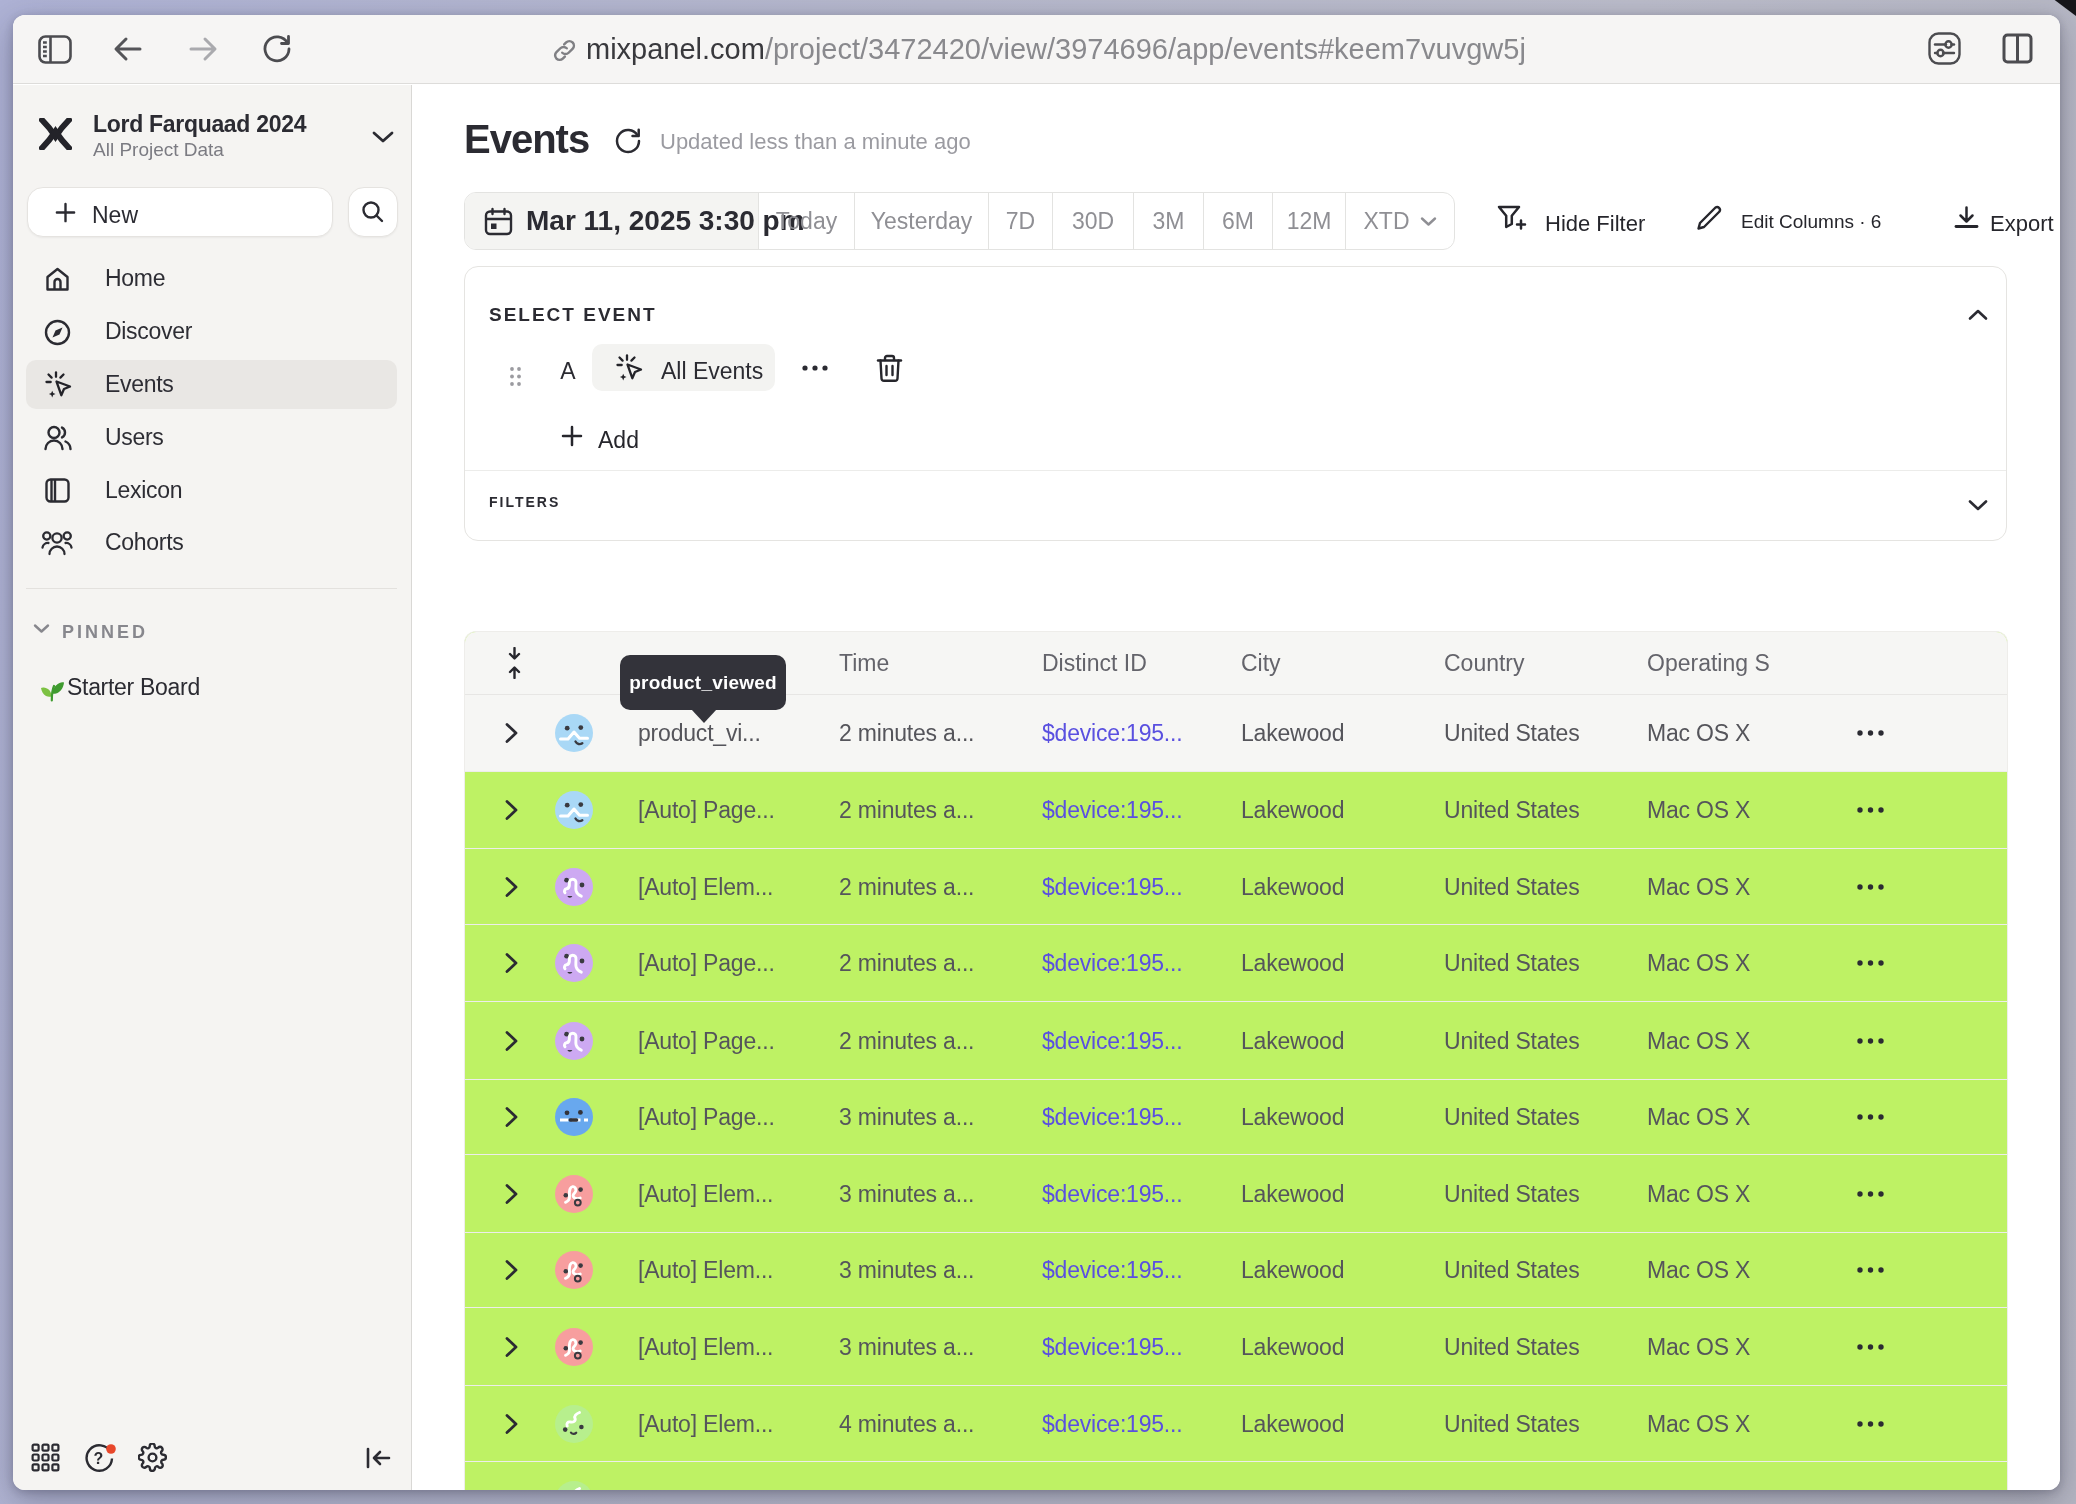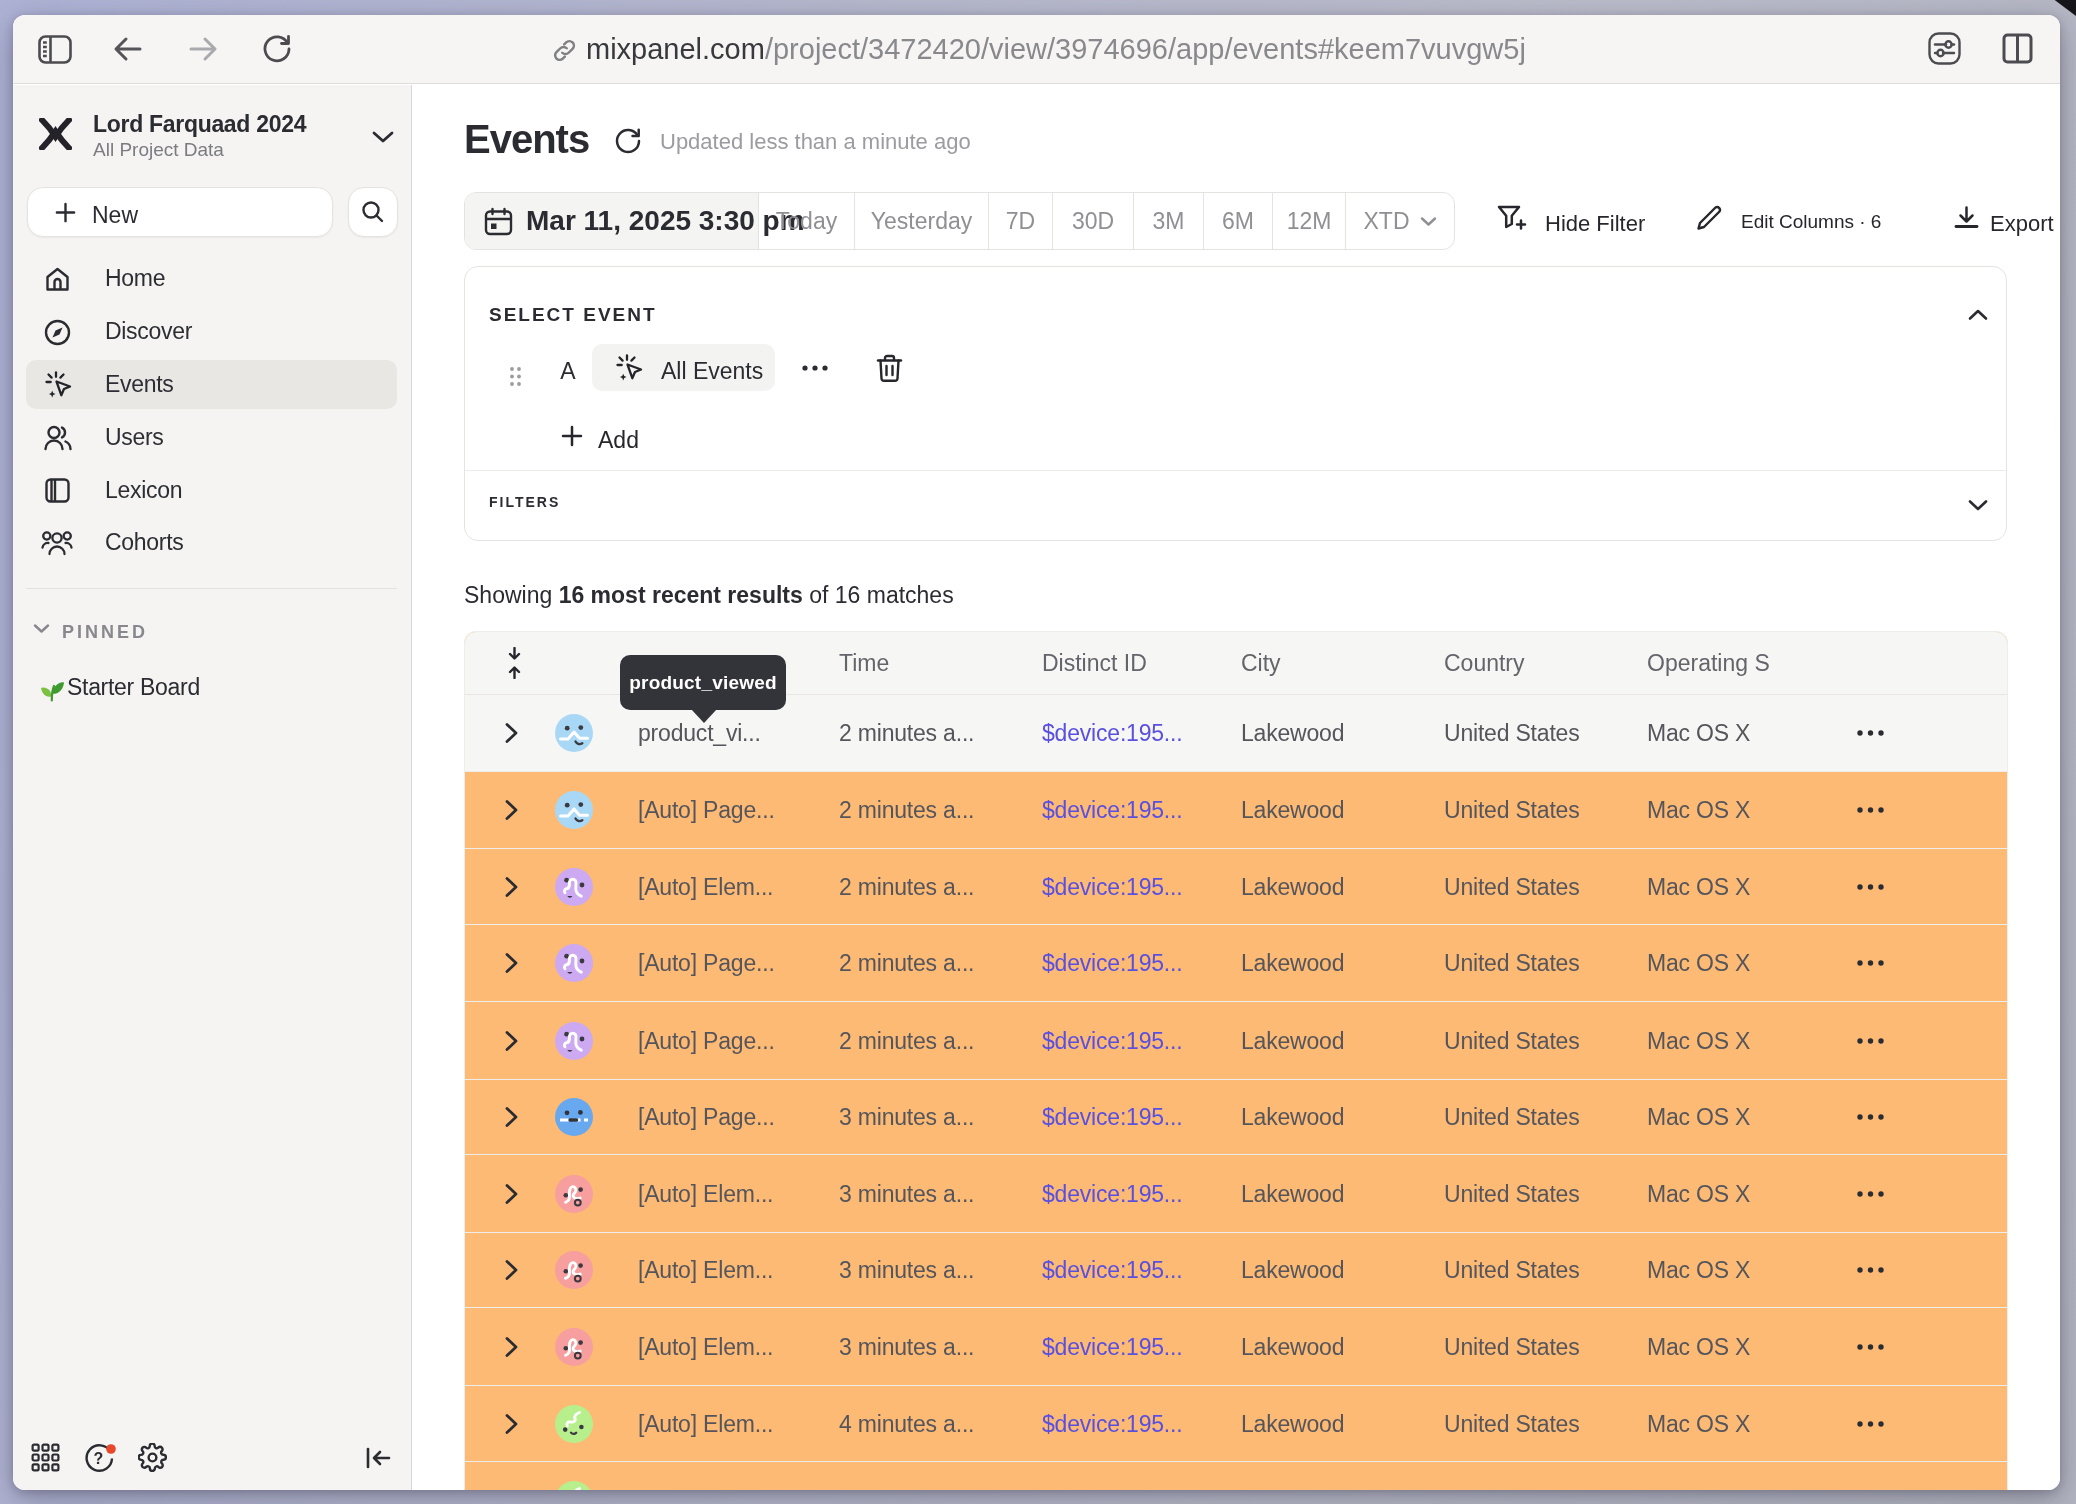--- a/index.html
+++ b/index.html
@@ -23,21 +23,21 @@
   #sidebar { position:absolute; left:0; top:70px; width:399px; height:1405px;
     background:#f5f4f2; border-right:1px solid #d9d8d5; }
   
   #main { position:absolute; left:400px; top:70px; width:1647px; height:1405px;
     background:#fff; }
   .abs { position:absolute; }
   svg { display:block; }
   .nav-item { position:absolute; left:92px; font-size:23px; color:#2d2d34; font-weight:500; letter-spacing:-.3px; }
   .seg { display:flex; align-items:center; justify-content:center; border-right:1px solid #e3e3e1; height:100%; }
   #table { position:absolute; left:451px; top:616px; width:1544px; height:860px;
-    border:1px solid #eeedea; border-bottom:none; border-radius:12px 12px 0 0; background:#fdba74; overflow:hidden; }
+    border:1px solid #eeedea; border-bottom:none; border-radius:12px 12px 0 0; background:#bef264; overflow:hidden; }
   #thead { position:relative; height:63px; background:#f6f6f4; border-bottom:1px solid #e7e6e4;
     font-size:23px; font-weight:500; color:#64646b; }
   .hcell { position:absolute; top:50%; transform:translateY(-50%); white-space:nowrap; }
   .trow { position:relative; border-bottom:1px solid #ededeb; font-size:23px; color:#55555b; letter-spacing:-.2px; }
   .trow.hl { background:#f6f6f4; }
   .cell { position:absolute; top:50%; transform:translateY(-50%); white-space:nowrap; }
   .cell.av { left:90px; }
   .id { color:#5a50e0; }
   .chev { position:absolute; left:40px; top:50%; transform:translateY(-50%); }
   .dots3 { position:absolute; left:1392px; top:50%; transform:translateY(-50%); }
@@ -271,21 +271,20 @@
     <svg class="abs" style="left:547px;top:409px" width="24" height="24" viewBox="0 0 24 24" fill="none" stroke="#26262c" stroke-width="2.5" stroke-linecap="round">
       <path d="M12 3 V21 M3 12 H21"></path>
     </svg>
     <div class="abs" style="left:585px;top:412px;font-size:23px;font-weight:500;color:#26262c">Add</div>
     <div class="abs" style="left:452px;top:455px;width:1541px;height:1px;background:#ececea"></div>
     <div class="abs" style="left:476px;top:479px;font-size:14px;font-weight:700;letter-spacing:2px;color:#2b2b32">FILTERS</div>
     <svg class="abs" style="left:1955px;top:484px" width="20" height="13" viewBox="0 0 20 13" fill="none" stroke="#2b2b32" stroke-width="2.6" stroke-linecap="round" stroke-linejoin="round">
       <path d="M2 2.5 L10 10 L18 2.5"></path>
     </svg>
 
-    <div class="abs" style="left:451px;top:567px;font-size:23px;color:#2b2b32">Showing <b>16 most recent results</b> of 16 matches</div>
 
     <svg width="0" height="0" style="position:absolute">
       <defs>
         <g id="avA">
           <circle cx="19" cy="19" r="19" fill="#a9d8f6"></circle>
           <circle cx="12.2" cy="14.2" r="2.4" fill="#3a3a40"></circle>
           <circle cx="25.8" cy="13.6" r="2.4" fill="#3a3a40"></circle>
           <path d="M5.5 25 H13 L19 18 L24.5 24.3 H32.5" stroke="#fff" stroke-width="3" fill="none" stroke-linecap="round" stroke-linejoin="round"></path>
           <path d="M20.5 27.5 C22 30.3 25 30.8 27.3 29.2" stroke="#3a3a40" stroke-width="2.4" fill="none" stroke-linecap="round"></path>
         </g>

